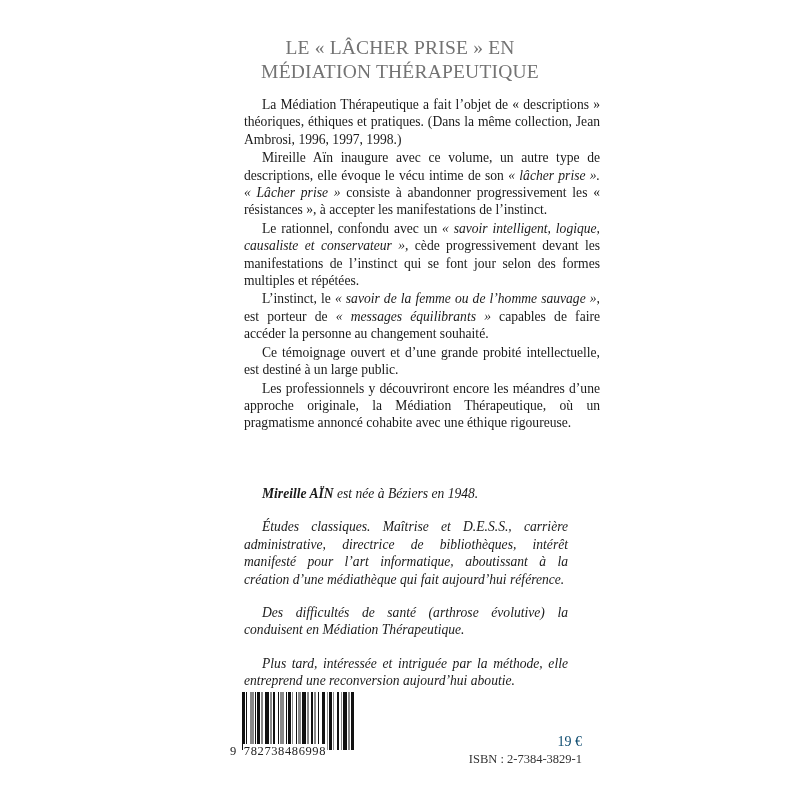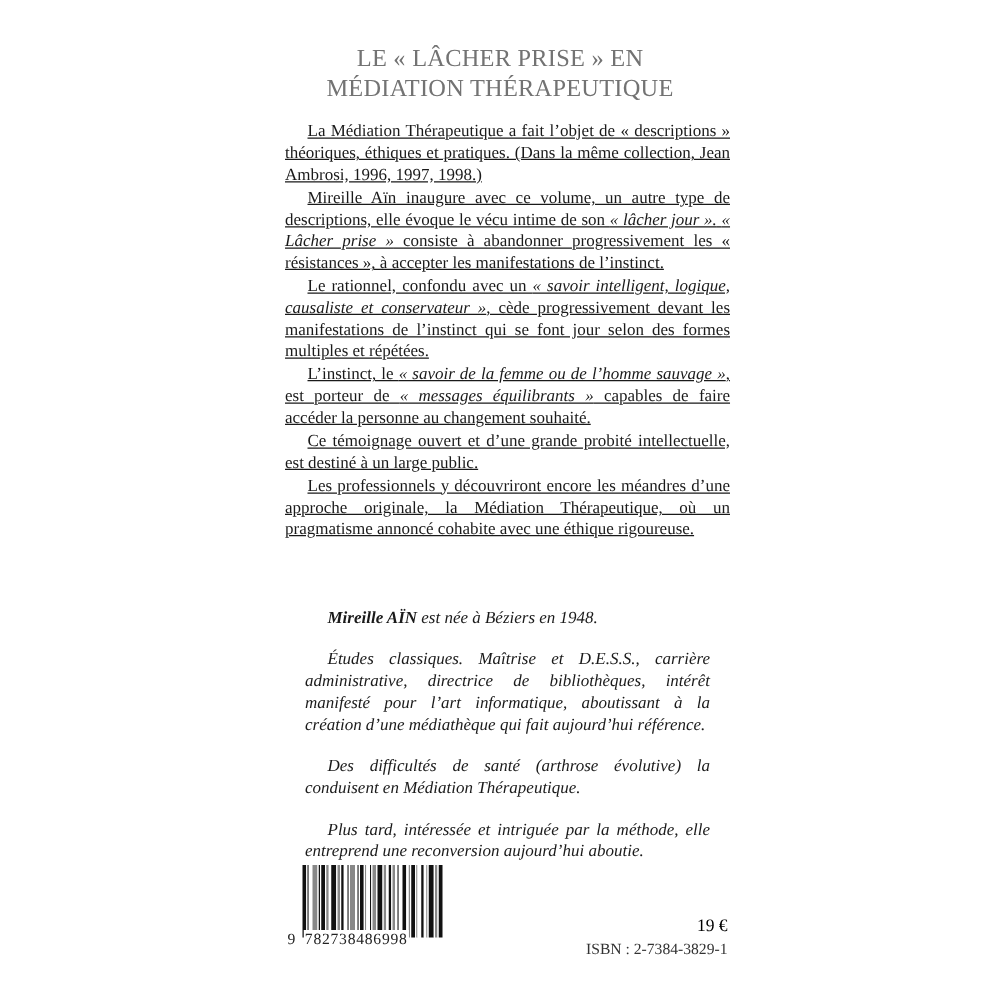--- a/index.html
+++ b/index.html
@@ -24,26 +24,25 @@
       color: #737373;
       font-size: 19.5px;
       line-height: 24px;
       letter-spacing: 0.2px;
     }
     .title div { white-space: nowrap; }
 
     .blurb {
       position: absolute;
       top: 96px;
-      left: 228px;
+      left: 244px;
       width: 356px;
       font-size: 13.6px;
       line-height: 17.4px;
       text-align: justify;
-      text-decoration: underline;
     }
     .blurb p {
       margin: 0;
       text-indent: 18px;
     }
     .blurb p + p { margin-top: 1px; }
 
     .bio {
       position: absolute;
       top: 469px;
@@ -92,21 +91,21 @@
       background: transparent;
     }
     .barcode-digits .lead { margin-right: 6px; }
     .barcode-digits .rest { background: #fff; padding: 0 1px; }
 
     .price {
       position: absolute;
       top: 734px;
       right: 218px;
       font-size: 14px;
-      color: #000000;
+      color: #0c4a6e;
     }
     .isbn {
       position: absolute;
       top: 752px;
       right: 218px;
       font-size: 12.5px;
       color: #333;
       text-align: right;
       white-space: nowrap;
     }
@@ -114,21 +113,21 @@
 </head>
 <body>
 
 <div class="title">
   <div>LE « LÂCHER PRISE » EN</div>
   <div>MÉDIATION THÉRAPEUTIQUE</div>
 </div>
 
 <div class="blurb">
   <p>La Médiation Thérapeutique a fait l’objet de « descriptions » théoriques, éthiques et pratiques. (Dans la même collection, Jean Ambrosi, 1996, 1997, 1998.)</p>
-  <p><span>Mireille Aïn inaugure avec ce volume, un autre type de descriptions, elle évoque le vécu intime de son </span><i>« lâcher jour ».</i><span> </span><i>« Lâcher prise »</i><span> consiste à abandonner progressivement les « résistances », à accepter les manifestations de l’instinct.</span></p>
+  <p><span>Mireille Aïn inaugure avec ce volume, un autre type de descriptions, elle évoque le vécu intime de son </span><i>« lâcher prise ».</i><span> </span><i>« Lâcher prise »</i><span> consiste à abandonner progressivement les « résistances », à accepter les manifestations de l’instinct.</span></p>
   <p><span>Le rationnel, confondu avec un </span><i>« savoir intelligent, logique, causaliste et conservateur »</i><span>, cède progressivement devant les manifestations de l’instinct qui se font jour selon des formes multiples et répétées.</span></p>
   <p><span>L’instinct, le </span><i>« savoir de la femme ou de l’homme sauvage »</i><span>, est porteur de </span><i>« messages équilibrants »</i><span> capables de faire accéder la personne au changement souhaité.</span></p>
   <p>Ce témoignage ouvert et d’une grande probité intellectuelle, est destiné à un large public.</p>
   <p>Les professionnels y découvriront encore les méandres d’une approche originale, la Médiation Thérapeutique, où un pragmatisme annoncé cohabite avec une éthique rigoureuse.</p>
 </div>
 
 <div class="bio">
   <p><b>Mireille AÏN</b><span> est née à Béziers en 1948.</span></p>
   <p>Études classiques. Maîtrise et D.E.S.S., carrière administrative, directrice de bibliothèques, intérêt manifesté pour l’art informatique, aboutissant à la création d’une médiathèque qui fait aujourd’hui référence.</p>
   <p>Des difficultés de santé (arthrose évolutive) la conduisent en Médiation Thérapeutique.</p>

